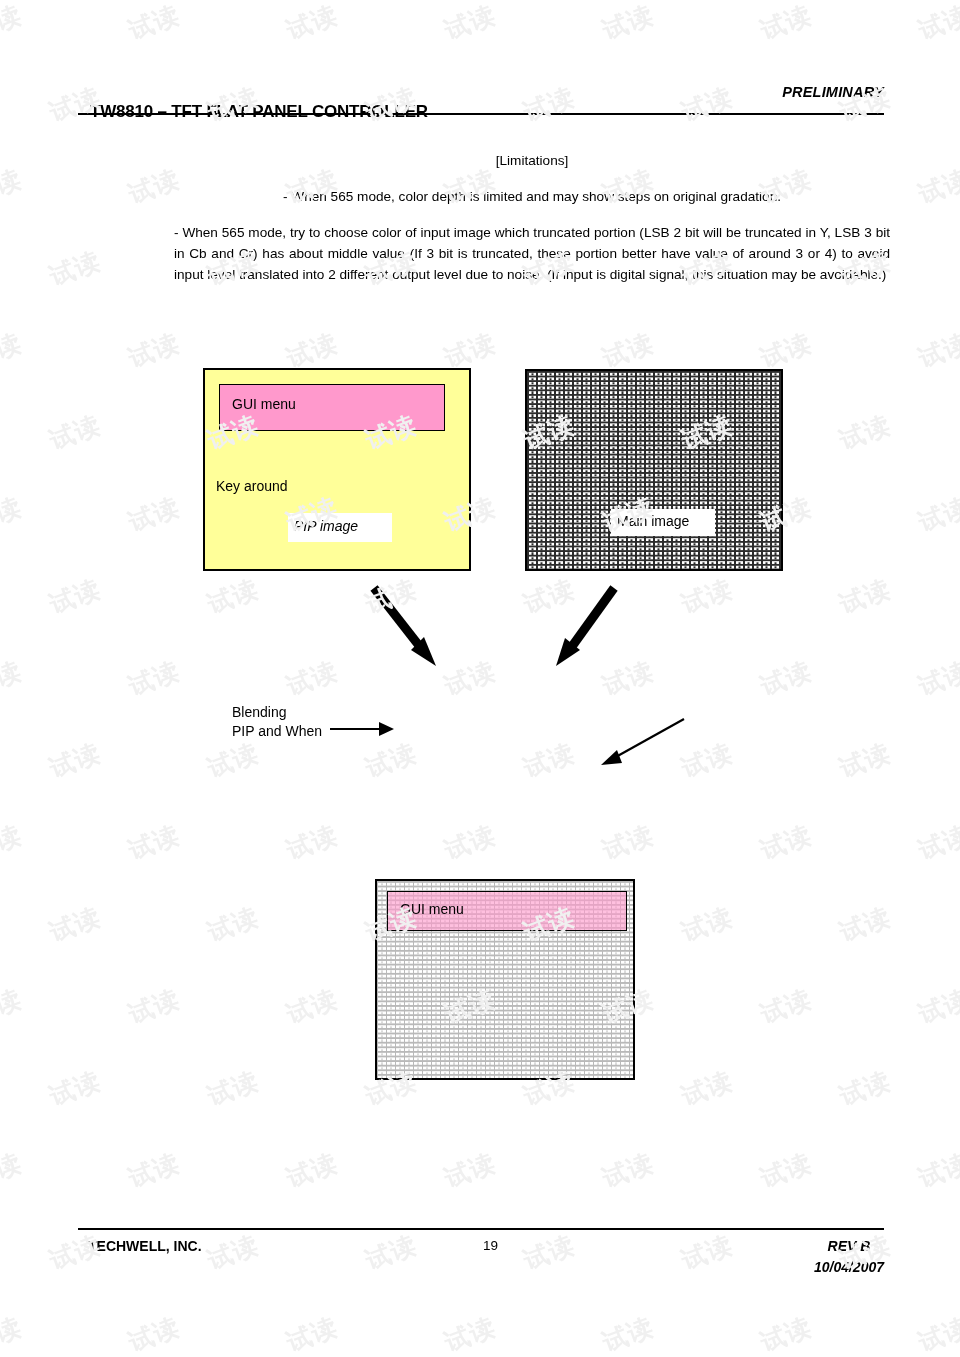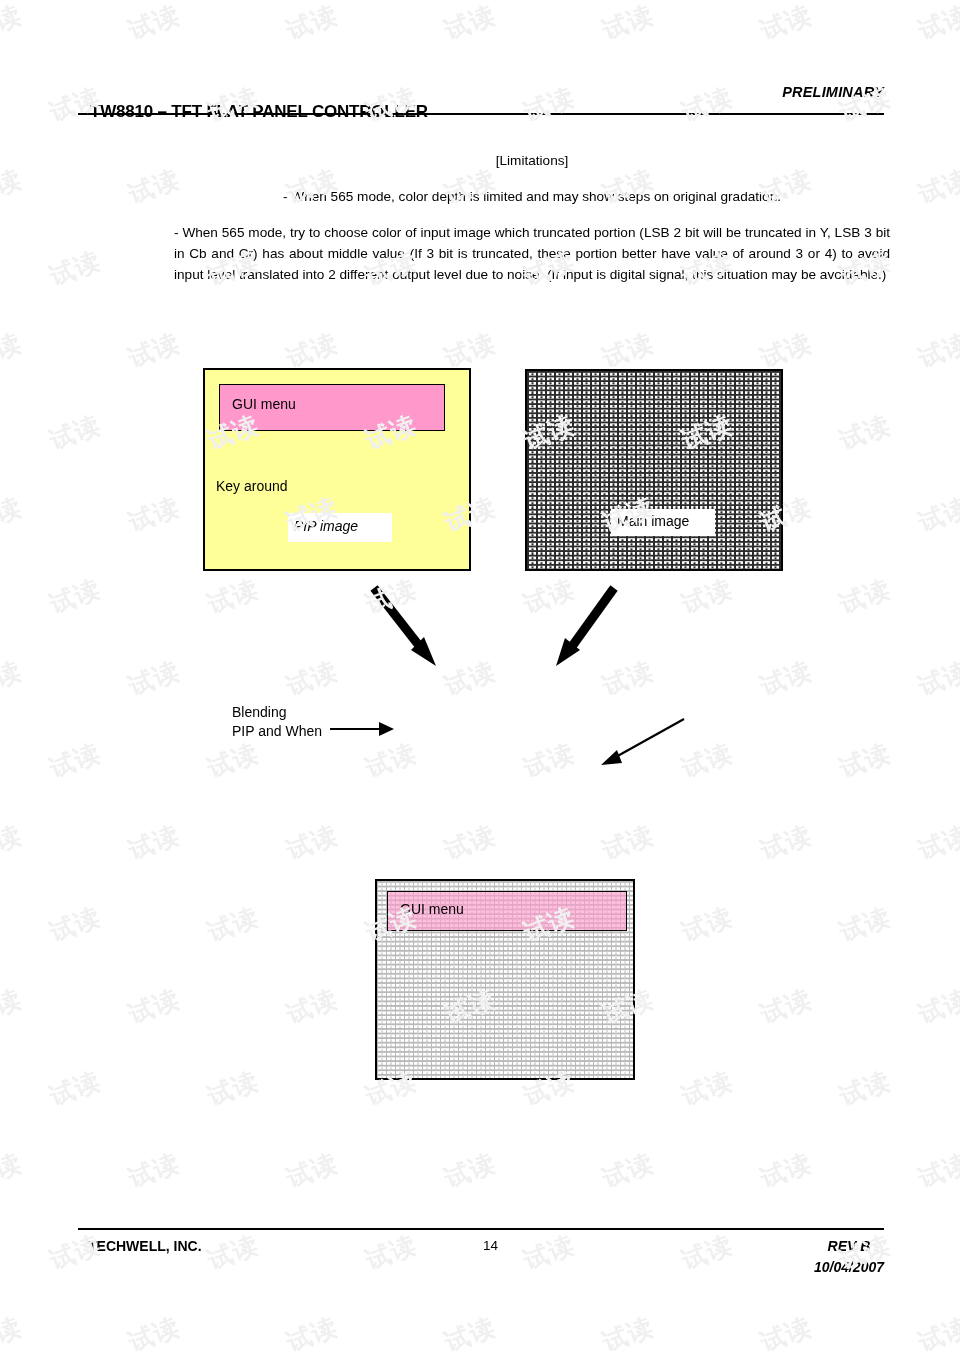--- a/index.html
+++ b/index.html
@@ -370,21 +370,21 @@
       <g>
         <line x1="684" y1="719" x2="614" y2="758" stroke="#000" stroke-width="2.2"></line>
         <polygon points="601,765 617,750 622,763" fill="#000"></polygon>
       </g>
     </svg>
   </div>
 
   <div id="footer">
     <div id="footer-rule"></div>
     <div id="footer-company">TECHWELL, INC.</div>
-    <div id="footer-page">14</div>
+    <div id="footer-page">19</div>
     <div id="footer-rev">
       <div>REV B</div>
       <div>10/04/2007</div>
     </div>
   </div>
 
 </div>
 
 <div id="watermark">
     <span class="wm" style="left: -30px; top: 6px;">试读</span>

